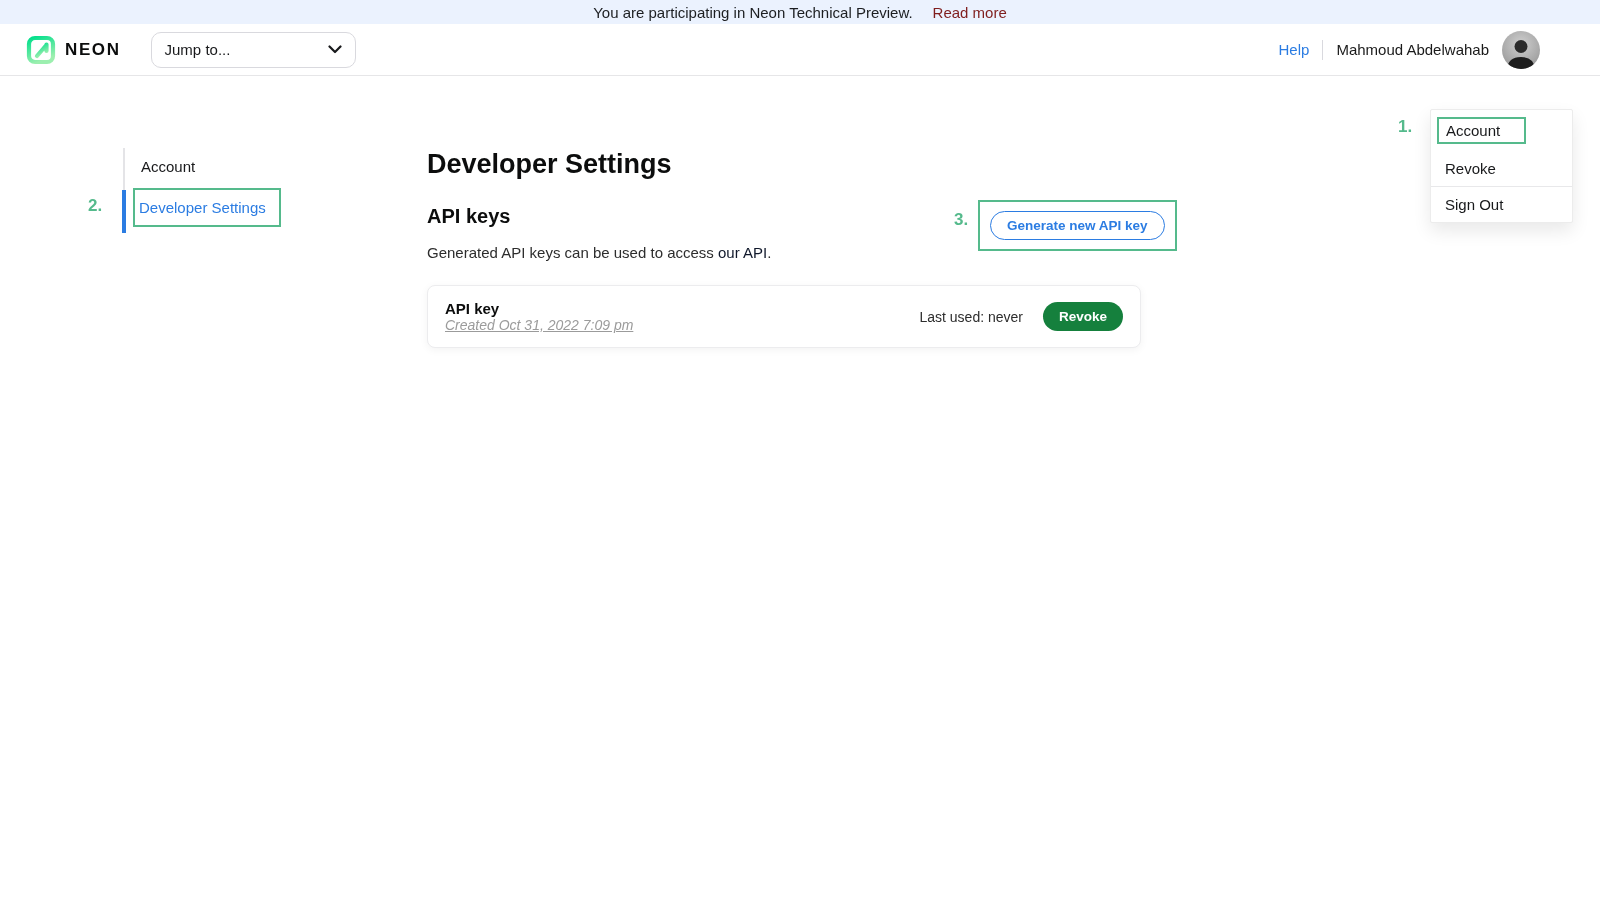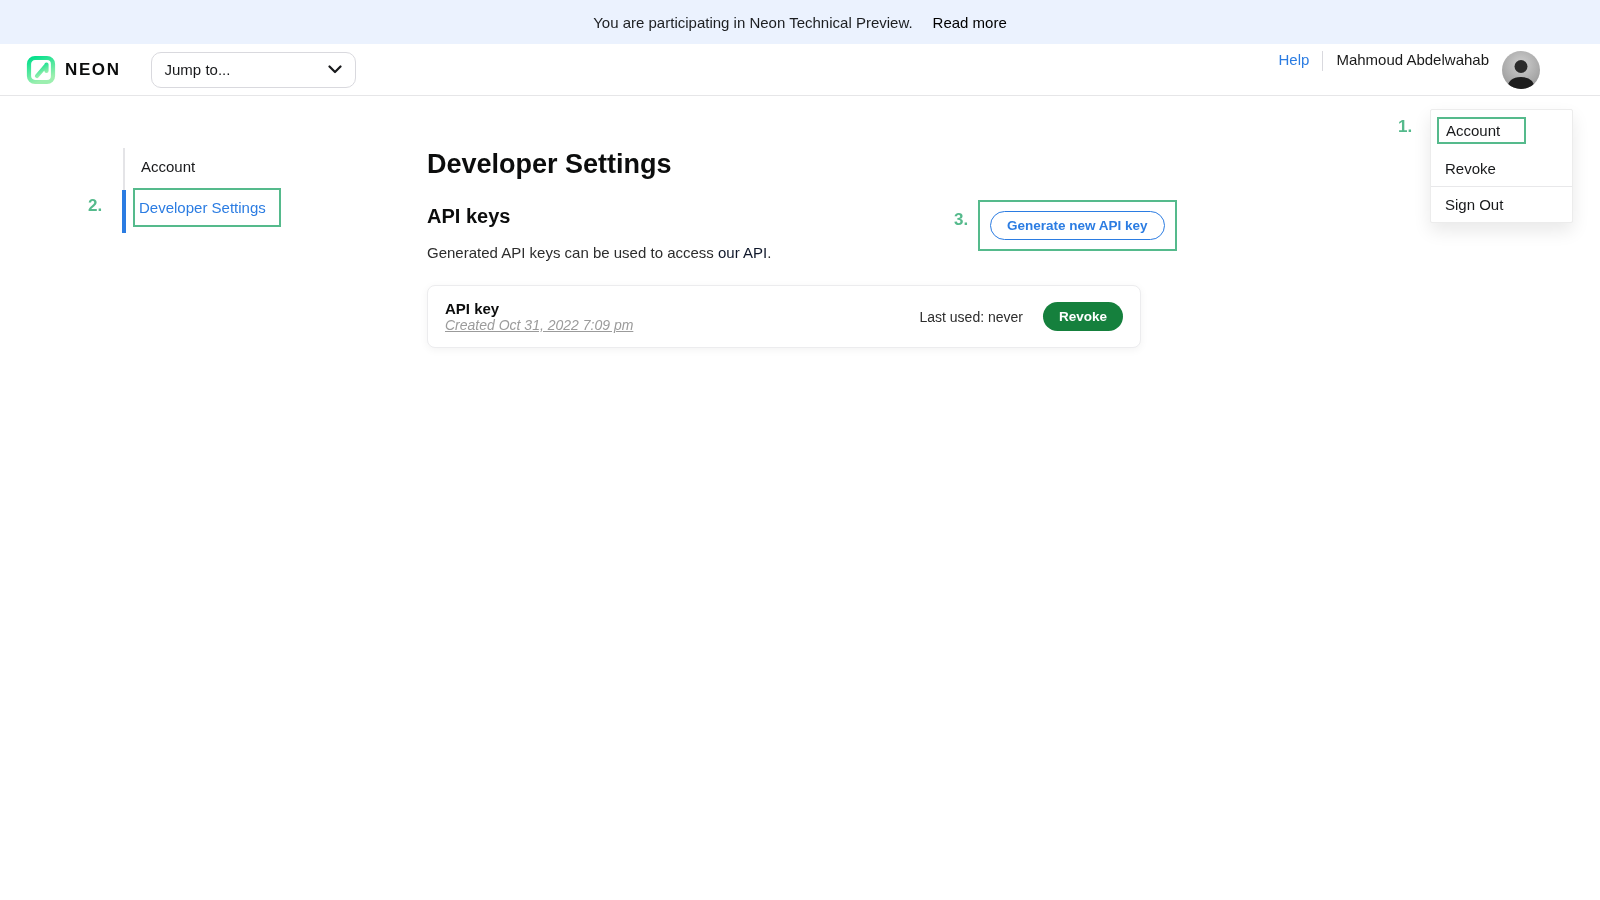--- a/index.html
+++ b/index.html
@@ -6,40 +6,40 @@
   html,body { margin:0; padding:0; }
   body {
     width:1600px; height:900px;
     font-family:"Liberation Sans", sans-serif;
     background:#ffffff; position:relative; overflow:hidden;
     color:#18191b;
   }
 
   
   .banner {
-    height:44px; background:#EBF2FE;
+    height:24px; background:#EBF2FE;
     display:flex; align-items:center; justify-content:center; gap:20px;
     font-size:15px; color:#1c1e21; font-weight:500;
   }
-  .banner a { color:#000000; text-decoration:none; font-weight:500; cursor:pointer; }
+  .banner a { color:#7f1d1d; text-decoration:none; font-weight:500; cursor:pointer; }
 
   
   .header {
     height:52px; background:#fff; border-bottom:1px solid #e6e6e8;
     display:flex; align-items:center; padding:0 60px 0 26px;
   }
   .brand { display:flex; align-items:center; gap:9px; }
   .brand-name { font-size:17px; font-weight:bold; letter-spacing:1.6px; color:#0c0d0d; }
   .jump-select {
     margin-left:30px; width:205px; height:36px;
     border:1px solid #d9d9de; border-radius:10px; background:#fff;
     display:flex; align-items:center; justify-content:space-between;
     padding:0 13px; font-size:15px; color:#18191b; cursor:pointer;
   }
-  .header-right { margin-left:auto; display:flex; align-items:flex-start; gap:13px; font-size:15px; }
+  .header-right { margin-left:auto; display:flex; align-items:center; gap:13px; font-size:15px; }
   .help-link { color:#2B7CE2; text-decoration:none; cursor:pointer; }
   .vdivider { width:1px; height:20px; background:#d9d9de; }
   .user-name { color:#1a1a1a; }
   .avatar {
     width:38px; height:38px; border-radius:50%;
     background:radial-gradient(circle at 50% 35%, #cfcfcf 0%, #a9a9a9 60%, #8a8a8a 100%);
     overflow:hidden; position:relative; cursor:pointer; flex:0 0 auto;
   }
   .avatar svg { position:absolute; bottom:-2px; left:0; }
 

